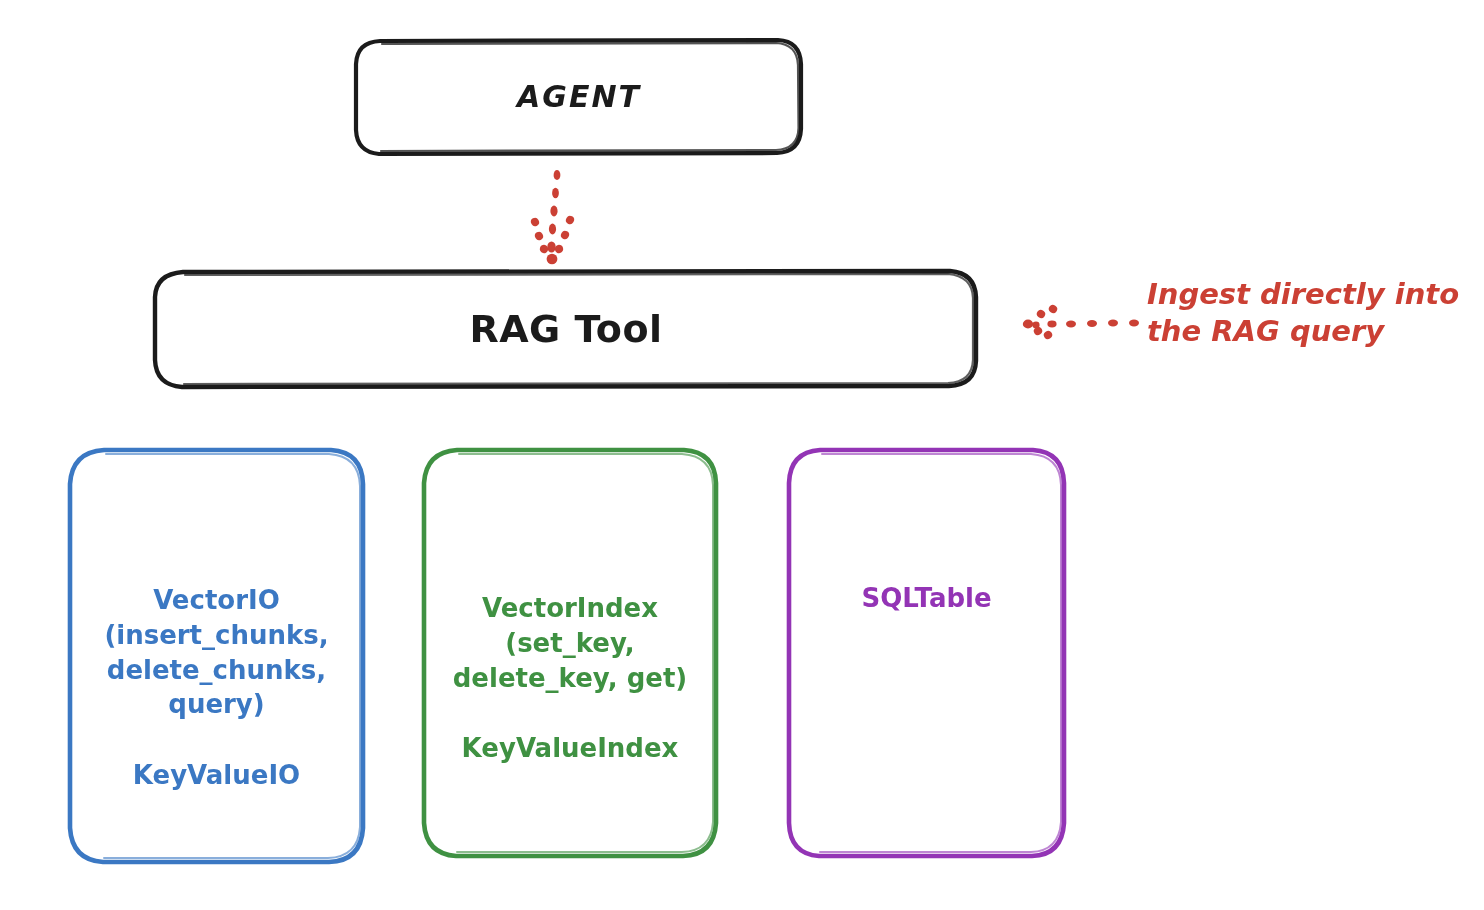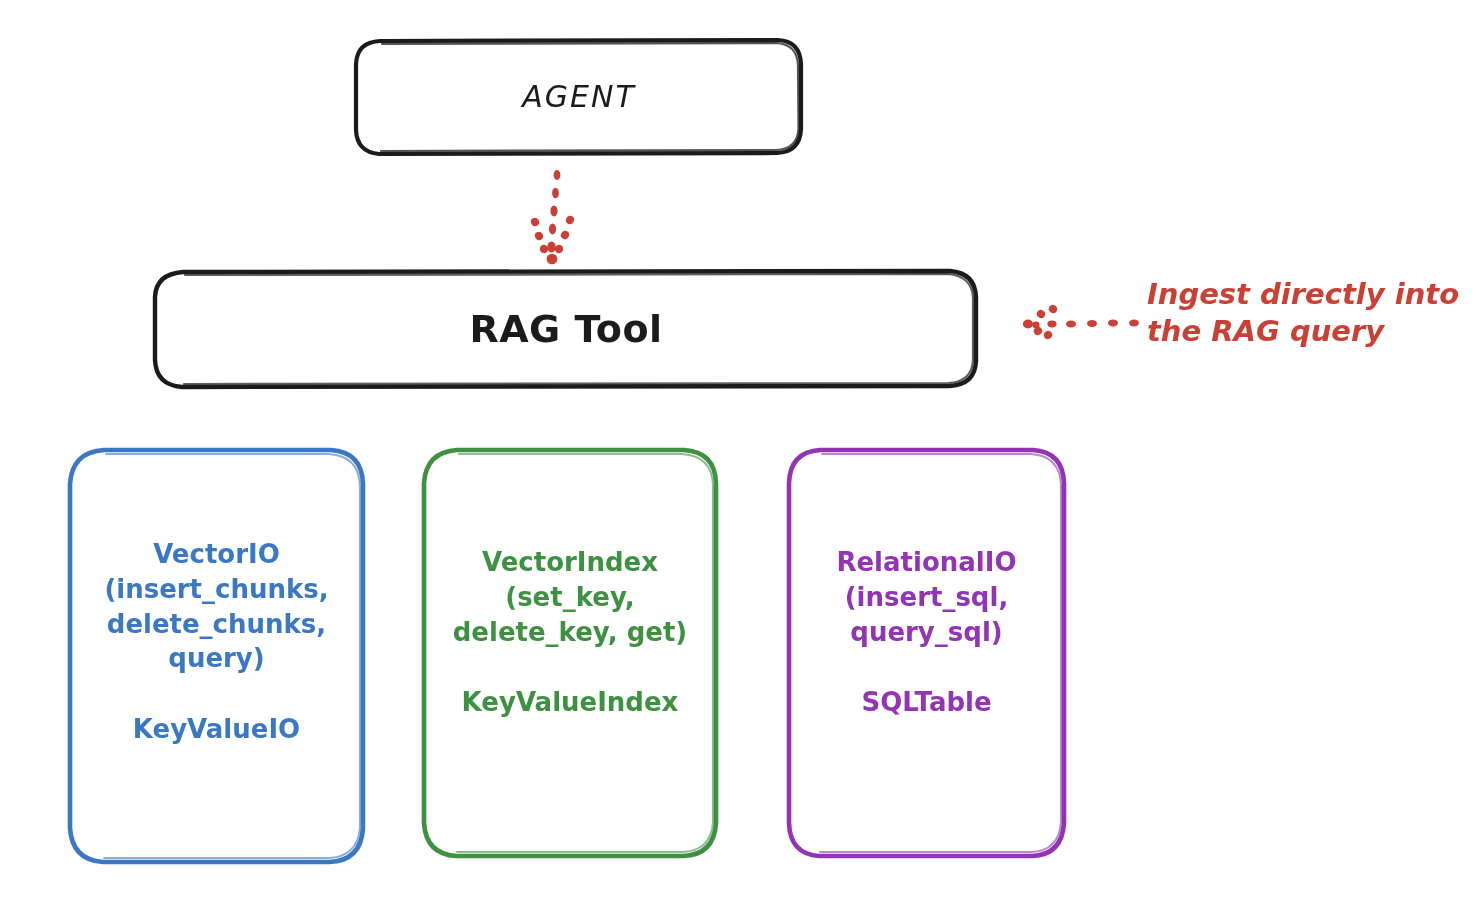--- a/index.html
+++ b/index.html
@@ -43,21 +43,21 @@
   #agent-node {
     left: 356px;
     top: 40px;
     width: 446px;
     height: 114px;
   }
   #agent-node .node-label {
     font-family: "DejaVu Sans", sans-serif;
     font-size: 30px;
     font-style: italic;
-    font-weight: 400;
+    font-weight: 700;
     letter-spacing: 2px;
     color: #1b1b1b;
   }
 
   
   #rag-tool-node {
     left: 155px;
     top: 271px;
     width: 822px;
     height: 116px;
@@ -89,20 +89,21 @@
     width: 275px;
     height: 408px;
   }
 
   .leaf-label {
     font-family: "DejaVu Sans", sans-serif;
     font-size: 26px;
     font-weight: 600;
     line-height: 1.34;
     white-space: pre-line;
+    margin-top: 46px;
   }
   .leaf-sub {
     font-family: "DejaVu Sans", sans-serif;
     font-size: 26px;
     font-weight: 600;
     margin-top: 38px;
     text-align: center;
   }
   .blue  { color: #3b78c3; }
   .green { color: #3f9142; }
@@ -219,21 +220,18 @@
   <div class="leaf-inner">
     <div class="leaf-label green">VectorIndex
 (set_key,
 delete_key, get)</div>
     <div class="leaf-sub green">KeyValueIndex</div>
   </div>
 </div>
 
 <div class="node" id="relational-io-node">
   <div class="leaf-inner">
-    <div class="leaf-label purple">RelationalIO
-(insert_sql,
-query_sql)</div>
     <div class="leaf-sub purple">SQLTable</div>
   </div>
 </div>
 
 <div id="ingest-annotation">Ingest directly into
 the RAG query</div>
 
 </body></html>

